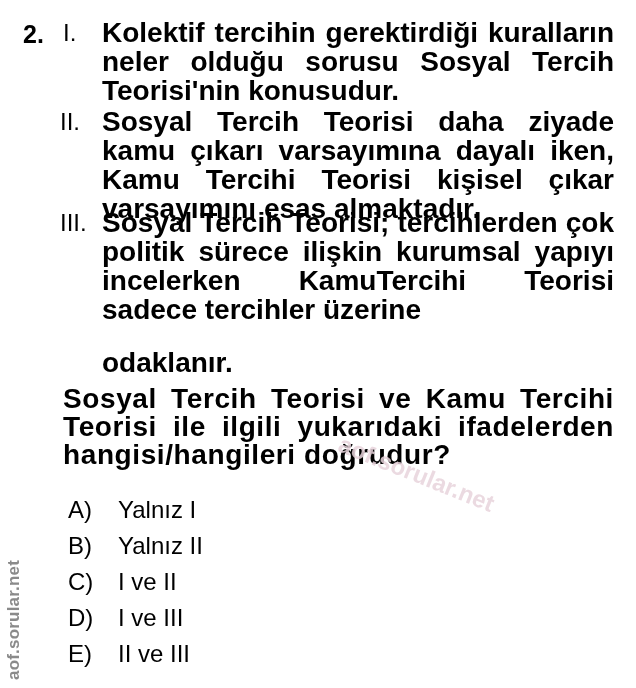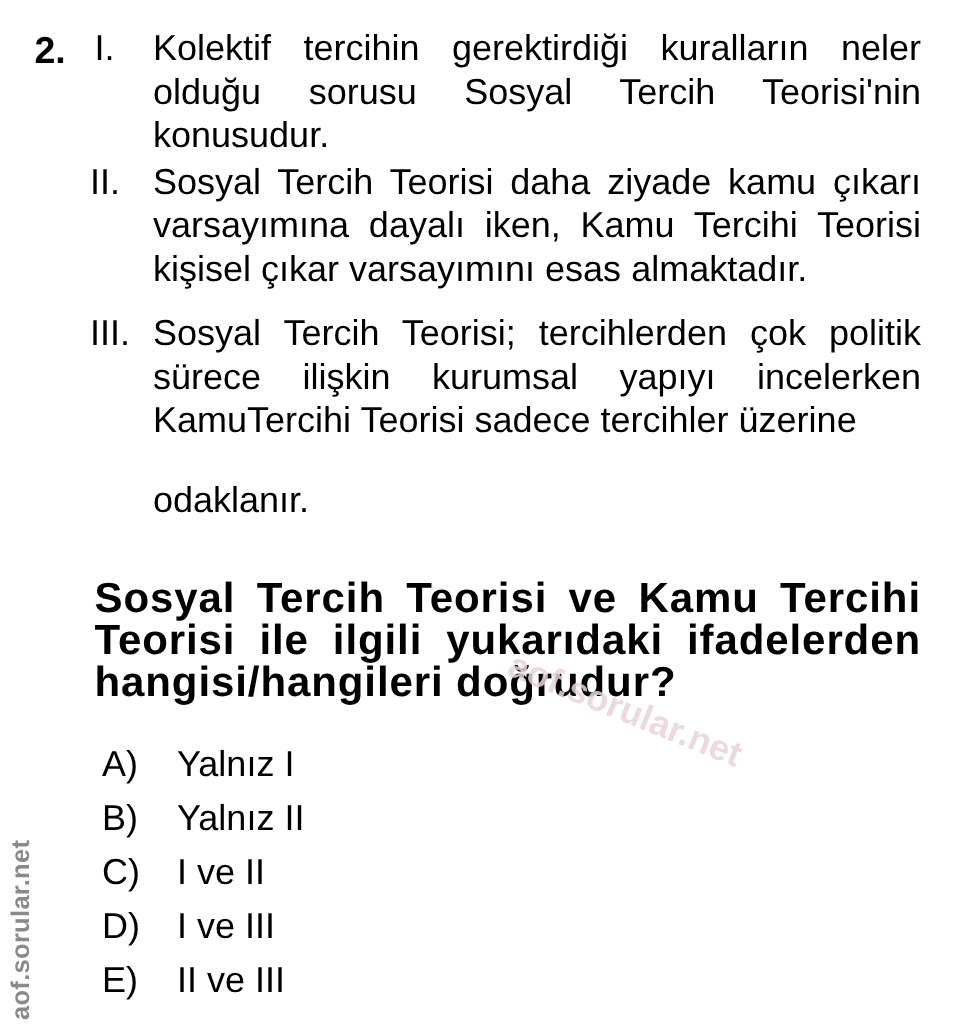--- a/index.html
+++ b/index.html
@@ -35,25 +35,26 @@
     }
     .statement .roman {
       position: absolute;
       left: 0;
       top: 0;
       font-size: 24px;
       line-height: 29px;
     }
     .statement .text {
       margin-left: 42px;
-      font-size: 24px;
+      font-size: 28px;
       line-height: 29px;
       text-align: justify;
       text-align-last: left;
       width: 512px;
+      font-weight: bold;
     }
     .st-1 { top: 18px; left: 63px; }
     .st-1 .text { margin-left: 39px; }
     .st-2 { top: 107px; }
     .st-3 { top: 208px; }
     .st-3 .text .last-line {
       display: block;
       margin-top: 24px;
     }
     .question-stem {

